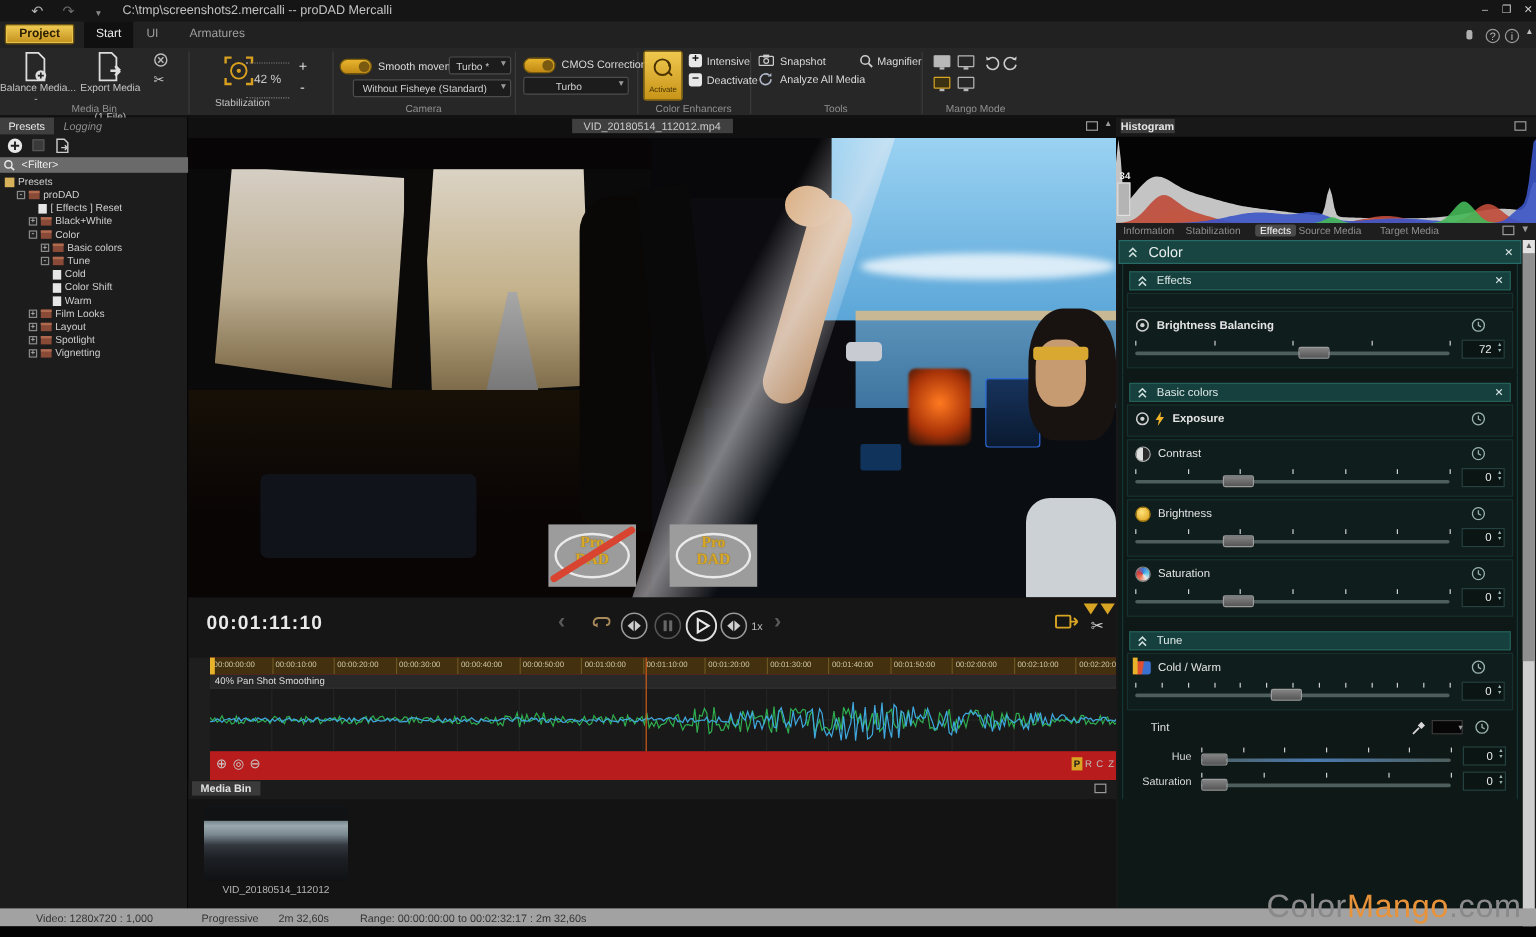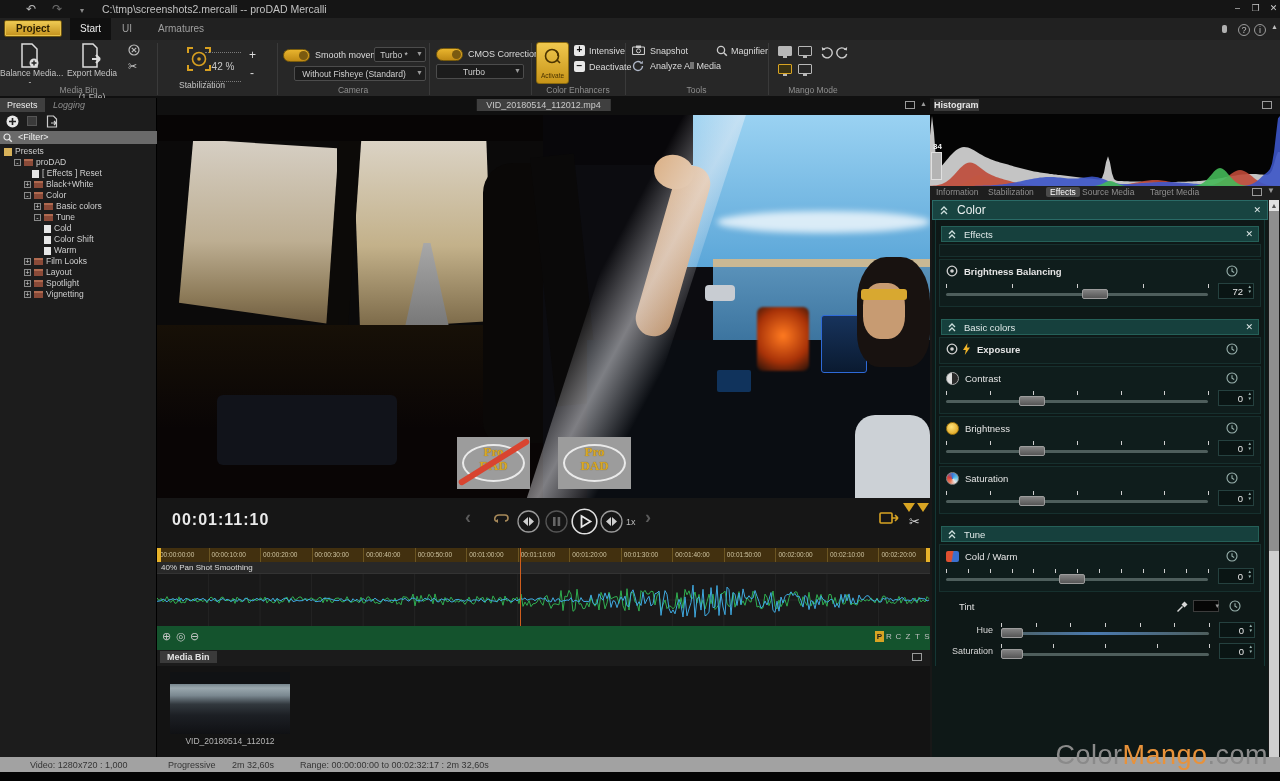--- a/index.html
+++ b/index.html
@@ -61,21 +61,21 @@
   #preview-header { position:absolute; left:157px; top:98px; width:773px; height:17px; background:#101010; }
   #preview-file { position:absolute; left:50%; transform:translateX(-50%); top:1px; background:#3f3f3f; color:#c9c9c9; font-size:9px; padding:1px 10px; }
   #preview { position:absolute; left:157px; top:115px; width:773px; height:383px; background:#050505; overflow:hidden;padding-left:44px; }
   #transport { position:absolute; left:157px; top:498px; width:773px; height:50px; background:#161616; }
   #timecode { position:absolute; left:15px; top:13px; font-size:16px; font-weight:bold; color:#e9e9e9; letter-spacing:1px; }
   .tbtn { position:absolute; top:12px; }
   .chev { color:#5a5a5a; font-size:18px; font-weight:bold; }
   #speed-label { position:absolute; left:469px; top:19px; font-size:9px; color:#bdbdbd; }
 
   
-  #timeline { position:absolute; left:157px; top:548px; width:773px; height:102px; background:#14532d; }
+  #timeline { position:absolute; left:175px; top:548px; width:773px; height:102px; background:#b91c1c; }
   #ruler { position:absolute; left:0; top:0; width:773px; height:14px; background:#42300f; overflow:hidden; }
   .ruler-cell { position:absolute; top:0; height:14px; border-left:1px solid #6b5522; color:#cdc3a0; font-size:6.5px; line-height:14px; padding-left:2px; overflow:hidden; white-space:nowrap; }
   .ruler-end { position:absolute; top:0; width:4px; height:14px; background:#e8b32a; z-index:3; }
   #track-label-bar { position:absolute; left:0; top:14px; width:773px; height:12px; background:#282828; border-bottom:1px solid #333; color:#dcdcdc; font-size:8px; line-height:12px; padding-left:4px; }
   #wave-area { position:absolute; left:0; top:26px; width:773px; height:52px; background:#191919; }
   #playhead { position:absolute; left:363px; top:0; width:1px; height:78px; background:#cf5d1d; z-index:4; }
   #tl-zoom-row { position:absolute; left:0; top:80px; width:773px; height:20px; }
   .mode-btn { position:absolute; top:3px; width:9px; height:11px; font-size:8px; color:#c0c0c0; text-align:center; line-height:11px; }
   .mode-btn.active { background:#d8a423; color:#1a1a1a; font-weight:bold; }
   .zoomglyph { position:absolute; top:2px; color:#c9c9c9; font-size:11px; }

